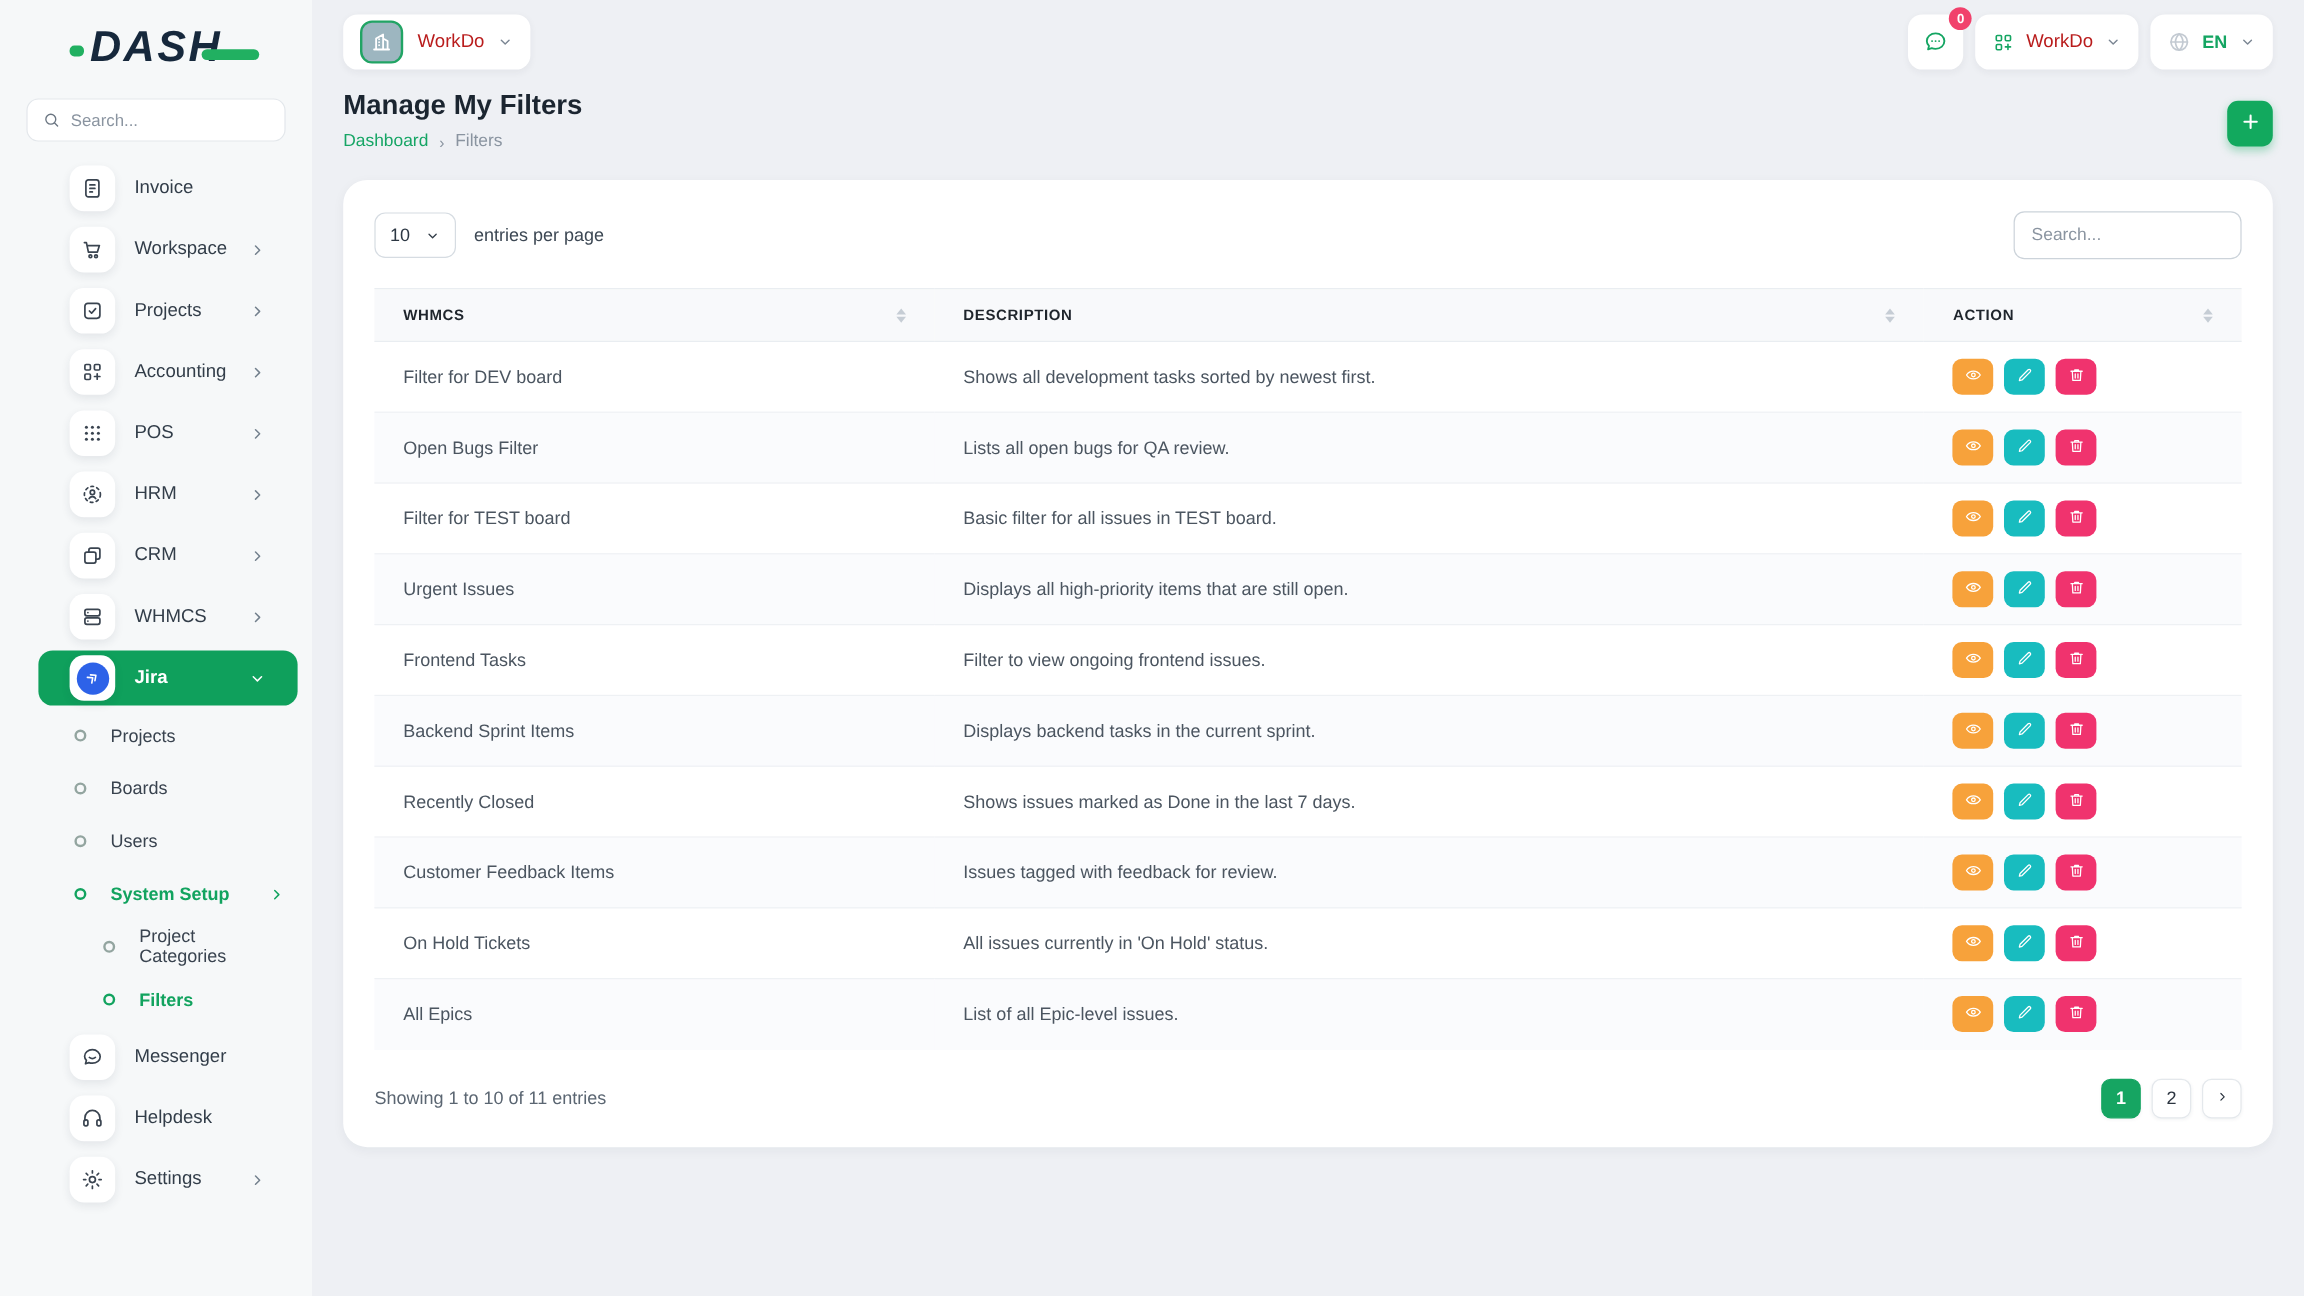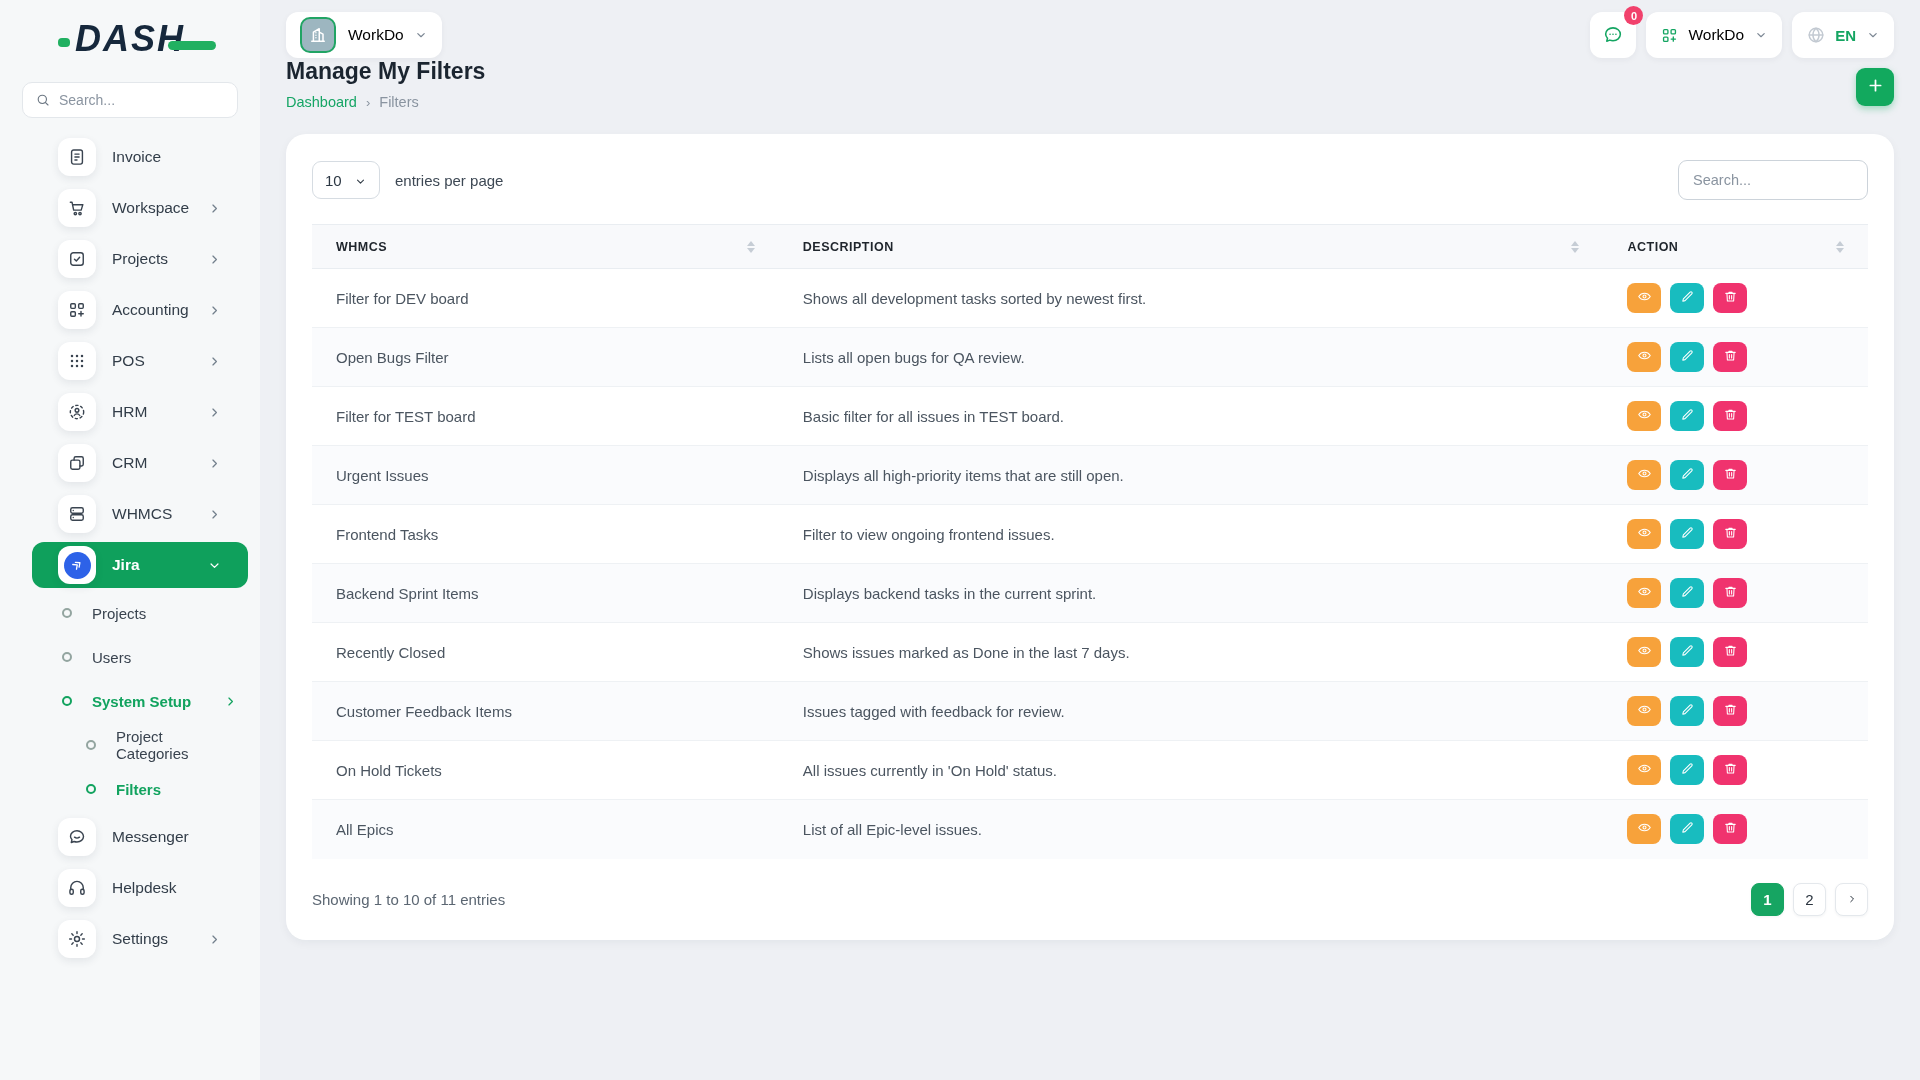--- a/index.html
+++ b/index.html
@@ -39,35 +39,35 @@
   .nav-item.sub.active .nav-label, .nav-item.subsub.active .nav-label { color:#12a35f; font-weight:bold; }
   .nav-item.sub.active .bullet, .nav-item.subsub.active .bullet { border-color:#12a35f; }
   .nav-item.sub.active .chev { color:#12a35f; }
 
   
   .main { flex:1; padding:0 26px; }
   .topbar { height:58px; display:flex; align-items:center; padding-top:12px; }
   .chip { background:#fff; border-radius:12px; height:46px; display:flex; align-items:center; padding:0 14px; box-shadow:0 2px 6px rgba(30,45,65,.05); cursor:pointer; }
   .ws-tile { width:36px; height:36px; border-radius:10px; background:#9db6c0; border:2px solid #21a464; color:#fff; display:flex; align-items:center; justify-content:center; margin-right:12px; }
   .ws-tile svg { width:20px; height:20px; }
-  .chip-label { font-size:15.5px; color:#000000; }
+  .chip-label { font-size:15.5px; color:#b91c1c; }
   .chip .chev-d { width:14px; height:14px; color:#7b8693; margin-left:10px; }
   .chip .chev-d svg { width:14px; height:14px; }
   .top-right { margin-left:auto; display:flex; align-items:center; gap:10px; }
   .icon-btn { width:46px; justify-content:center; position:relative; padding:0; }
   .icon-btn .bub { width:22px; height:22px; color:#14a562; }
   .icon-btn .bub svg { width:22px; height:22px; }
   .badge { position:absolute; top:-6px; right:-7px; min-width:19px; height:19px; border-radius:10px; background:#f1416c; color:#fff; font-size:11px; font-weight:bold; display:flex; align-items:center; justify-content:center; }
   .btn-ico-green { width:19px; height:19px; color:#14a562; margin-right:9px; }
   .btn-ico-green svg { width:19px; height:19px; }
   .globe-ico { width:20px; height:20px; color:#c3cad2; margin-right:9px; }
   .globe-ico svg { width:20px; height:20px; }
   .lang-label { font-size:15px; font-weight:bold; color:#14a562; }
 
-  .page-head { display:flex; align-items:center; }
+  .page-head { display:flex; align-items:center; margin-top:16px; }
   .page-title { font-size:23px; font-weight:bold; color:#1b2530; }
   .breadcrumb { margin-top:9px; font-size:14.5px; display:flex; align-items:center; gap:9px; }
   .bc-link { color:#16a565; cursor:pointer; }
   .bc-sep { color:#8a94a0; font-size:13px; }
   .bc-current { color:#8a94a0; }
   .add-btn { margin-left:auto; width:38px; height:38px; border-radius:9px; background:#12a95e; color:#fff; border:none; display:flex; align-items:center; justify-content:center; cursor:pointer; box-shadow:0 3px 7px rgba(18,169,94,.35); align-self:flex-start; margin-top:10px; }
   .add-btn svg { width:19px; height:19px; }
 
   
   .card { margin-top:24px; background:#fff; border-radius:20px; box-shadow:0 3px 10px rgba(25,40,60,.05); padding:26px 26px 24px; }
@@ -236,20 +236,24 @@
             </span>
           </span>
           <span class="nav-label">Jira</span>
           <span class="chev"><svg viewBox="0 0 24 24" width="100%" height="100%" fill="none" stroke="currentColor" stroke-width="2" stroke-linecap="round" stroke-linejoin="round">
               <path d="m6.5 9.5 5.5 5.5 5.5-5.5"></path>
             </svg></span>
         </div>
         <div class="nav-item sub">
           <span class="bullet"></span>
           <span class="nav-label">Projects</span>
+        </div>
+        <div class="nav-item sub">
+          <span class="bullet"></span>
+          <span class="nav-label">Boards</span>
         </div>
         <div class="nav-item sub">
           <span class="bullet"></span>
           <span class="nav-label">Users</span>
         </div>
         <div class="nav-item sub active">
           <span class="bullet"></span>
           <span class="nav-label">System Setup</span>
           <span class="chev"><svg viewBox="0 0 24 24" width="100%" height="100%" fill="none" stroke="currentColor" stroke-width="2" stroke-linecap="round" stroke-linejoin="round">
               <path d="m9.5 6.5 5.5 5.5-5.5 5.5"></path>

